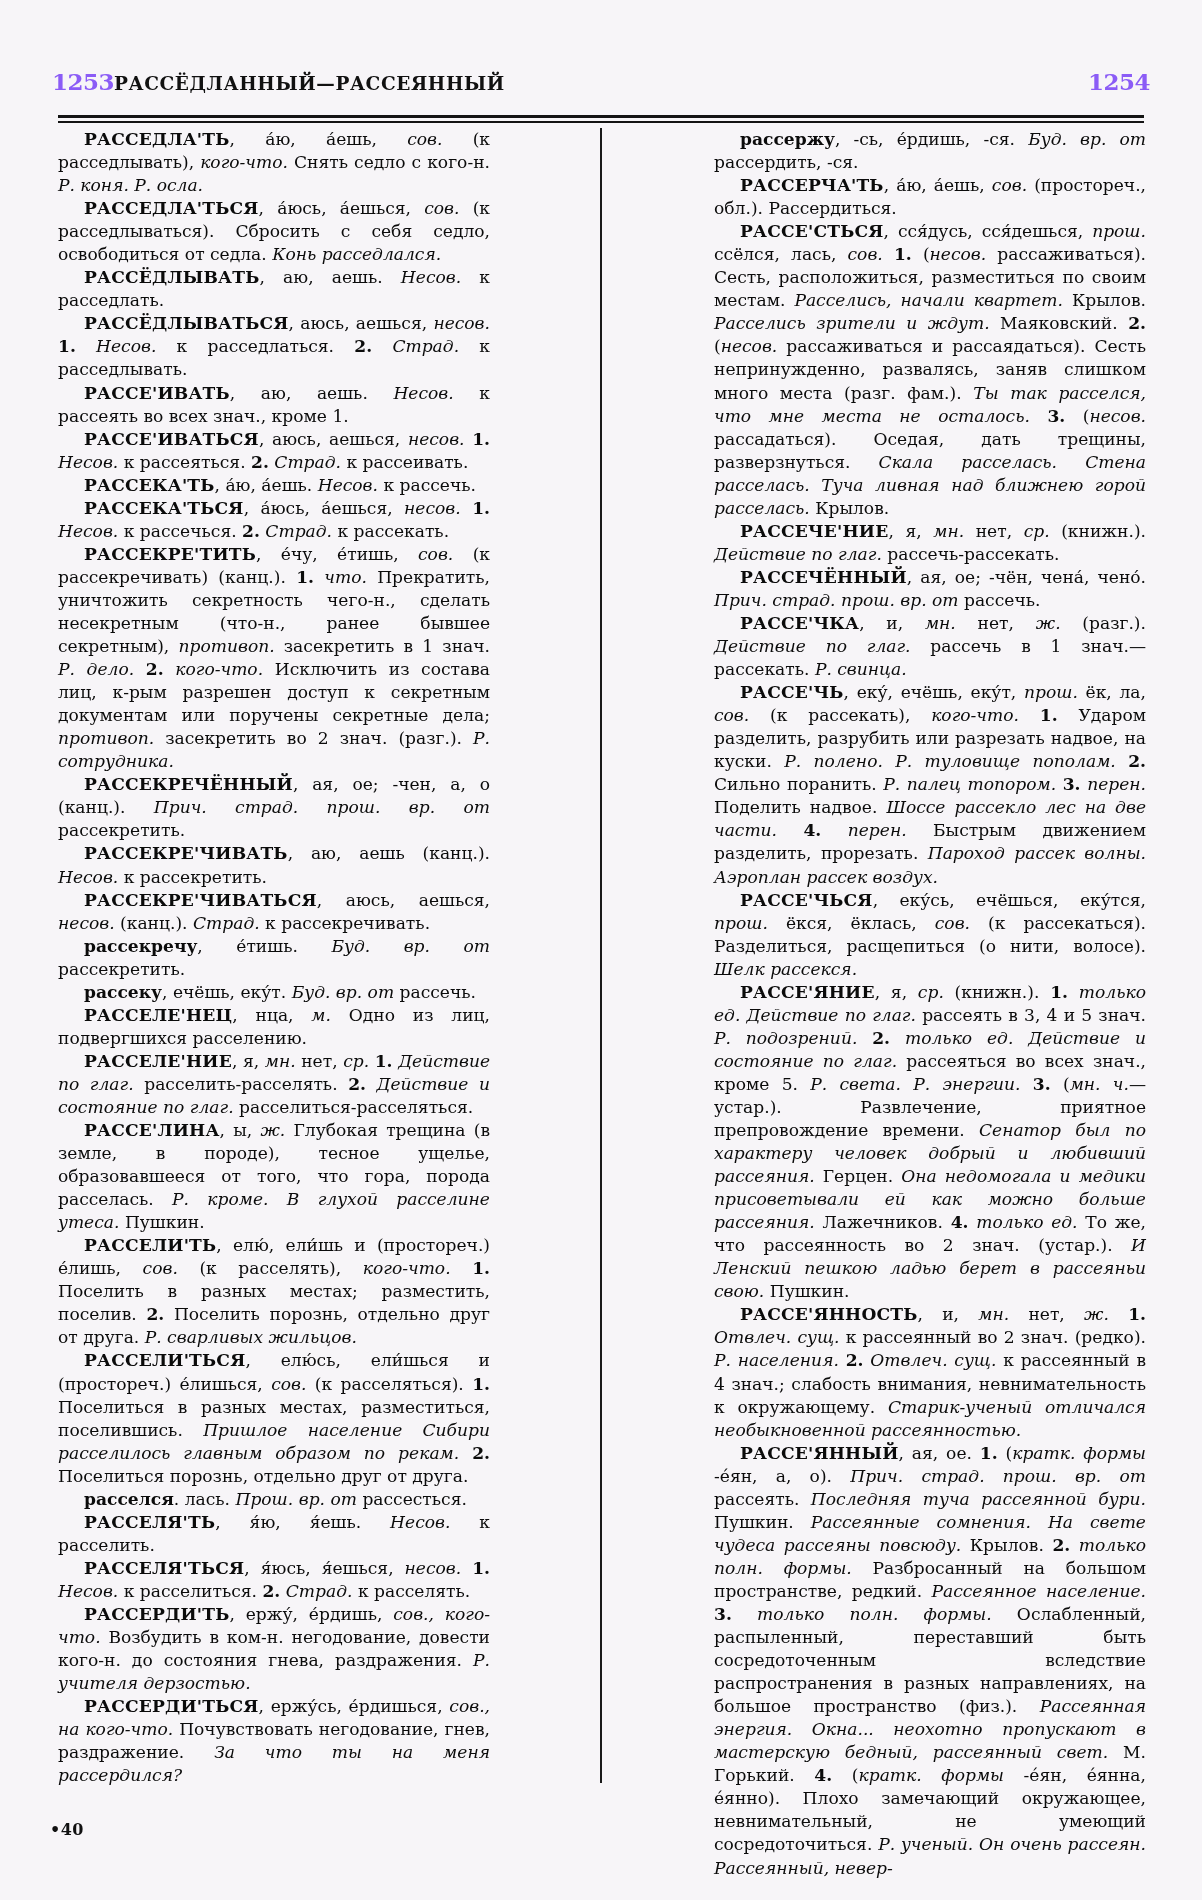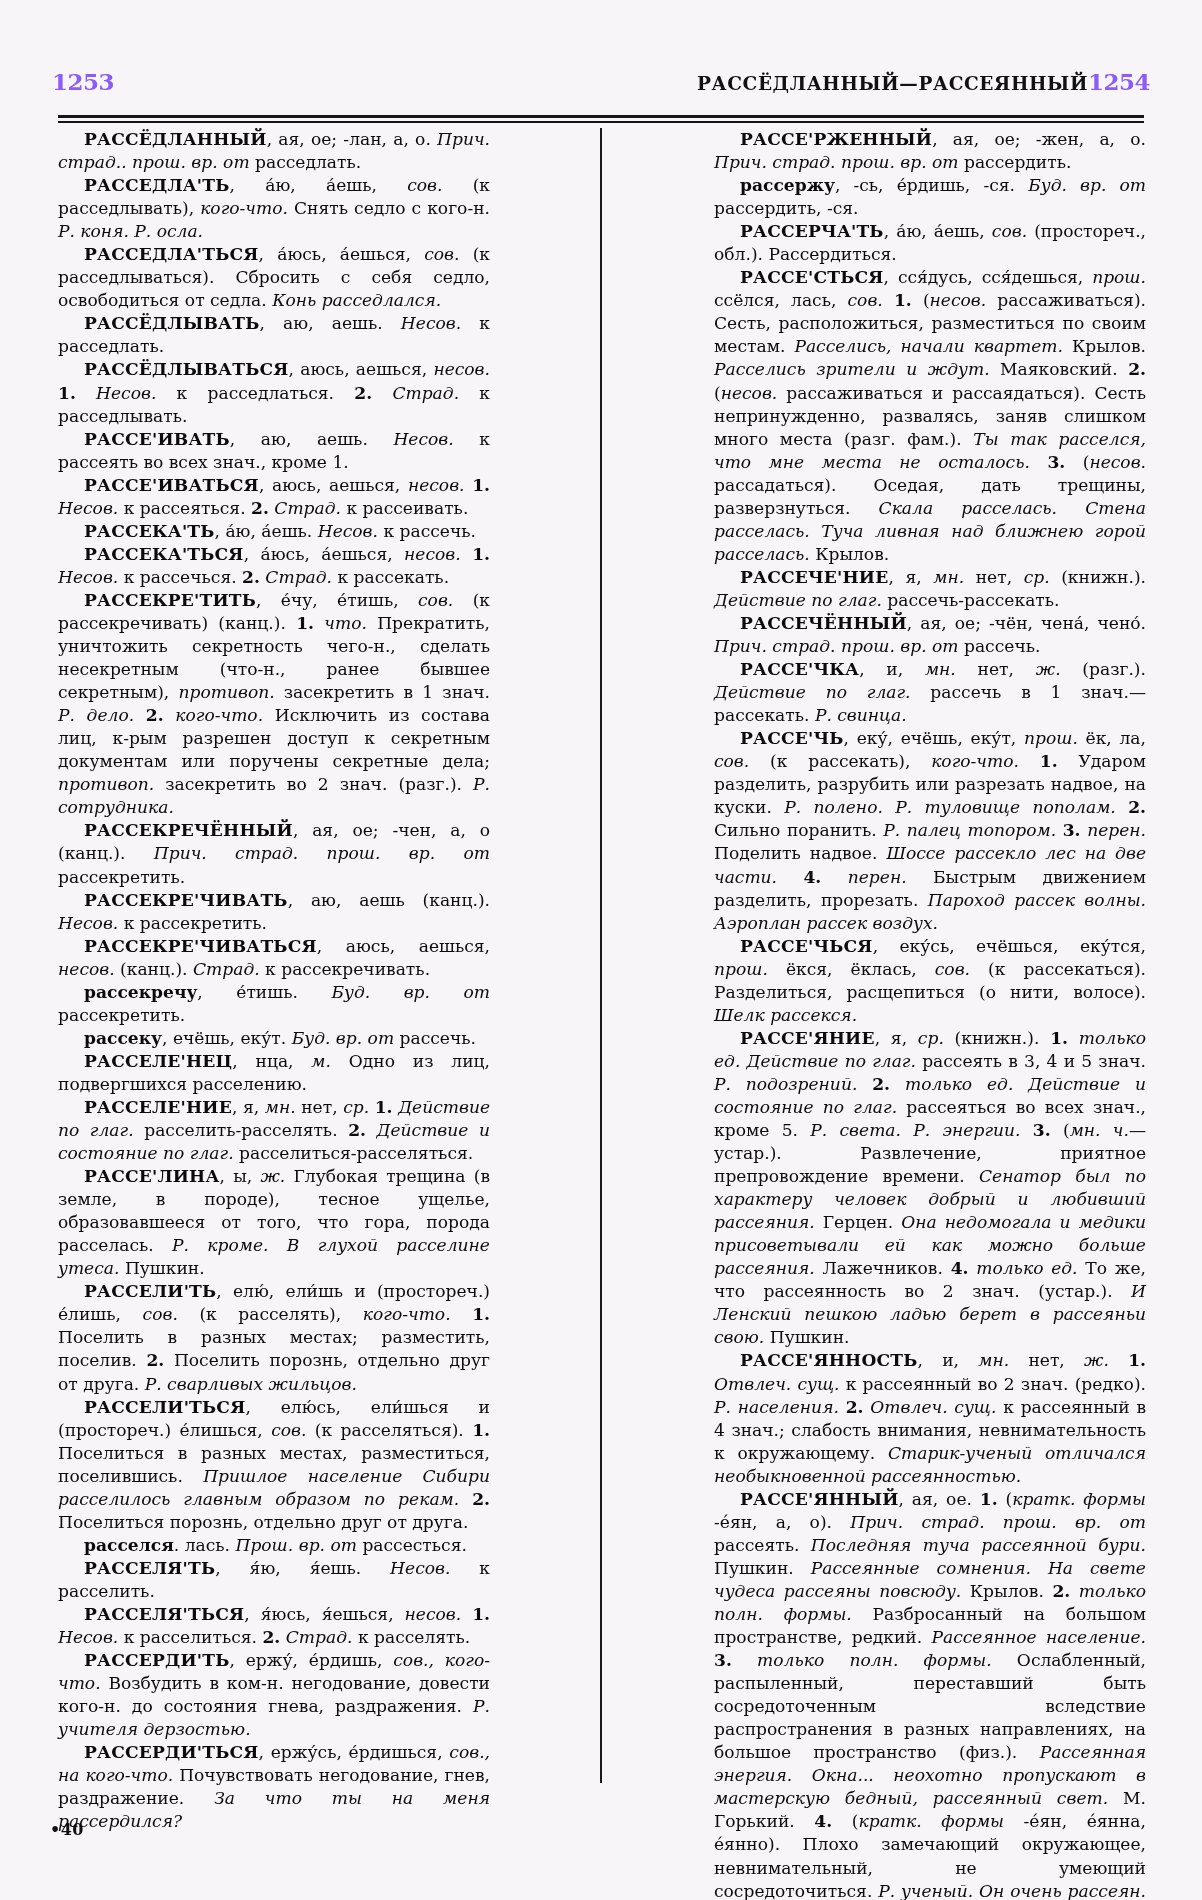--- a/index.html
+++ b/index.html
@@ -39,21 +39,21 @@
     font-size: 23px;
     letter-spacing: -0.5px;
     color: #8b5cf6;
   }
   .runhead {
     font-family: "DejaVu Serif", "Liberation Serif", serif;
     font-weight: 700;
     font-size: 18.5px;
     letter-spacing: 0.6px;
     color: #111;
-    text-align: right;
+    text-align: left;
     flex: 1;
   }
   
   .rule-wrap {
     position: absolute;
     left: 58px;
     top: 115px;
     width: 1086px;
   }
   .rule-thick {
@@ -132,21 +132,20 @@
   <div class="rule-wrap">
     <div class="rule-thick"></div>
     <div class="rule-gap"></div>
     <div class="rule-thin"></div>
   </div>
 
   <div class="divider"></div>
 
   <div class="columns">
     <div class="col" id="col-left">
-        <p><span class="hw">РАССЁДЛАННЫЙ</span><span>, ая, ое; -лан, а, о. <i>Прич. страд.. прош. вр. от</i> расседлать.</span></p>
         <p><span class="hw">РАССЕДЛА'ТЬ</span><span>, а́ю, а́ешь, <i>сов.</i> (к расседлывать), <i>кого-что.</i> Снять седло с кого-н. <i>Р. коня. Р. осла.</i></span></p>
         <p><span class="hw">РАССЕДЛА'ТЬСЯ</span><span>, а́юсь, а́ешься, <i>сов.</i> (к расседлываться). Сбросить с себя седло, освободиться от седла. <i>Конь расседлался.</i></span></p>
         <p><span class="hw">РАССЁДЛЫВАТЬ</span><span>, аю, аешь. <i>Несов.</i> к расседлать.</span></p>
         <p><span class="hw">РАССЁДЛЫВАТЬСЯ</span><span>, аюсь, аешься, <i>несов.</i> <b>1.</b> <i>Несов.</i> к расседлаться. <b>2.</b> <i>Страд.</i> к расседлывать.</span></p>
         <p><span class="hw">РАССЕ'ИВАТЬ</span><span>, аю, аешь. <i>Несов.</i> к рассеять во всех знач., кроме 1.</span></p>
         <p><span class="hw">РАССЕ'ИВАТЬСЯ</span><span>, аюсь, аешься, <i>несов.</i> <b>1.</b> <i>Несов.</i> к рассеяться. <b>2.</b> <i>Страд.</i> к рассеивать.</span></p>
         <p><span class="hw">РАССЕКА'ТЬ</span><span>, а́ю, а́ешь. <i>Несов.</i> к рассечь.</span></p>
         <p><span class="hw">РАССЕКА'ТЬСЯ</span><span>, а́юсь, а́ешься, <i>несов.</i> <b>1.</b> <i>Несов.</i> к рассечься. <b>2.</b> <i>Страд.</i> к рассекать.</span></p>
         <p><span class="hw">РАССЕКРЕ'ТИТЬ</span><span>, е́чу, е́тишь, <i>сов.</i> (к рассекречивать) (канц.). <b>1.</b> <i>что.</i> Прекратить, уничтожить секретность чего-н., сделать несекретным (что-н., ранее бывшее секретным), <i>противоп.</i> засекретить в 1 знач. <i>Р. дело.</i> <b>2.</b> <i>кого-что.</i> Исключить из состава лиц, к-рым разрешен доступ к секретным документам или поручены секретные дела; <i>противоп.</i> засекретить во 2 знач. (разг.). <i>Р. сотрудника.</i></span></p>
         <p><span class="hw">РАССЕКРЕЧЁННЫЙ</span><span>, ая, ое; -чен, а, о (канц.). <i>Прич. страд. прош. вр. от</i> рассекретить.</span></p>
@@ -159,21 +158,20 @@
         <p><span class="hw">РАССЕ'ЛИНА</span><span>, ы, <i>ж.</i> Глубокая трещина (в земле, в породе), тесное ущелье, образовавшееся от того, что гора, порода расселась. <i>Р. кроме. В глухой расселине утеса.</i> Пушкин.</span></p>
         <p><span class="hw">РАССЕЛИ'ТЬ</span><span>, елю́, ели́шь и (простореч.) е́лишь, <i>сов.</i> (к расселять), <i>кого-что.</i> <b>1.</b> Поселить в разных местах; разместить, поселив. <b>2.</b> Поселить порознь, отдельно друг от друга. <i>Р. сварливых жильцов.</i></span></p>
         <p><span class="hw">РАССЕЛИ'ТЬСЯ</span><span>, елю́сь, ели́шься и (простореч.) е́лишься, <i>сов.</i> (к расселяться). <b>1.</b> Поселиться в разных местах, разместиться, поселившись. <i>Пришлое население Сибири расселилось главным образом по рекам.</i> <b>2.</b> Поселиться порознь, отдельно друг от друга.</span></p>
         <p><span class="hw-sm">расселся</span><span>. лась. <i>Прош. вр. от</i> рассесться.</span></p>
         <p><span class="hw">РАССЕЛЯ'ТЬ</span><span>, я́ю, я́ешь. <i>Несов.</i> к расселить.</span></p>
         <p><span class="hw">РАССЕЛЯ'ТЬСЯ</span><span>, я́юсь, я́ешься, <i>несов.</i> <b>1.</b> <i>Несов.</i> к расселиться. <b>2.</b> <i>Страд.</i> к расселять.</span></p>
         <p><span class="hw">РАССЕРДИ'ТЬ</span><span>, ержу́, е́рдишь, <i>сов., кого-что.</i> Возбудить в ком-н. негодование, довести кого-н. до состояния гнева, раздражения. <i>Р. учителя дерзостью.</i></span></p>
         <p><span class="hw">РАССЕРДИ'ТЬСЯ</span><span>, ержу́сь, е́рдишься, <i>сов., на кого-что.</i> Почувствовать негодование, гнев, раздражение. <i>За что ты на меня рассердился?</i></span></p>
       </div>
     <div class="col" id="col-right">
-        <p><span class="hw">РАССЕ'РЖЕННЫЙ</span><span>, ая, ое; -жен, а, о. <i>Прич. страд. прош. вр. от</i> рассердить.</span></p>
         <p><span class="hw-sm">рассержу</span><span>, -сь, е́рдишь, -ся. <i>Буд. вр. от</i> рассердить, -ся.</span></p>
         <p><span class="hw">РАССЕРЧА'ТЬ</span><span>, а́ю, а́ешь, <i>сов.</i> (простореч., обл.). Рассердиться.</span></p>
         <p><span class="hw">РАССЕ'СТЬСЯ</span><span>, сся́дусь, сся́дешься, <i>прош.</i> ссёлся, лась, <i>сов.</i> <b>1.</b> (<i>несов.</i> рассаживаться). Сесть, расположиться, разместиться по своим местам. <i>Расселись, начали квартет.</i> Крылов. <i>Расселись зрители и ждут.</i> Маяковский. <b>2.</b> (<i>несов.</i> рассаживаться и рассаядаться). Сесть непринужденно, развалясь, заняв слишком много места (разг. фам.). <i>Ты так расселся, что мне места не осталось.</i> <b>3.</b> (<i>несов.</i> рассадаться). Оседая, дать трещины, разверзнуться. <i>Скала расселась. Стена расселась. Туча ливная над ближнею горой расселась.</i> Крылов.</span></p>
         <p><span class="hw">РАССЕЧЕ'НИЕ</span><span>, я, <i>мн.</i> нет, <i>ср.</i> (книжн.). <i>Действие по глаг.</i> рассечь-рассекать.</span></p>
         <p><span class="hw">РАССЕЧЁННЫЙ</span><span>, ая, ое; -чён, чена́, чено́. <i>Прич. страд. прош. вр. от</i> рассечь.</span></p>
         <p><span class="hw">РАССЕ'ЧКА</span><span>, и, <i>мн.</i> нет, <i>ж.</i> (разг.). <i>Действие по глаг.</i> рассечь в 1 знач.—рассекать. <i>Р. свинца.</i></span></p>
         <p><span class="hw">РАССЕ'ЧЬ</span><span>, еку́, ечёшь, еку́т, <i>прош.</i> ёк, ла, <i>сов.</i> (к рассекать), <i>кого-что.</i> <b>1.</b> Ударом разделить, разрубить или разрезать надвое, на куски. <i>Р. полено. Р. туловище пополам.</i> <b>2.</b> Сильно поранить. <i>Р. палец топором.</i> <b>3.</b> <i>перен.</i> Поделить надвое. <i>Шоссе рассекло лес на две части.</i> <b>4.</b> <i>перен.</i> Быстрым движением разделить, прорезать. <i>Пароход рассек волны. Аэроплан рассек воздух.</i></span></p>
         <p><span class="hw">РАССЕ'ЧЬСЯ</span><span>, еку́сь, ечёшься, еку́тся, <i>прош.</i> ёкся, ёклась, <i>сов.</i> (к рассекаться). Разделиться, расщепиться (о нити, волосе). <i>Шелк рассекся.</i></span></p>
         <p><span class="hw">РАССЕ'ЯНИЕ</span><span>, я, <i>ср.</i> (книжн.). <b>1.</b> <i>только ед. Действие по глаг.</i> рассеять в 3, 4 и 5 знач. <i>Р. подозрений.</i> <b>2.</b> <i>только ед. Действие и состояние по глаг.</i> рассеяться во всех знач., кроме 5. <i>Р. света. Р. энергии.</i> <b>3.</b> (<i>мн. ч.</i>—устар.). Развлечение, приятное препровождение времени. <i>Сенатор был по характеру человек добрый и любивший рассеяния.</i> Герцен. <i>Она недомогала и медики присоветывали ей как можно больше рассеяния.</i> Лажечников. <b>4.</b> <i>только ед.</i> То же, что рассеянность во 2 знач. (устар.). <i>И Ленский пешкою ладью берет в рассеяньи свою.</i> Пушкин.</span></p>
         <p><span class="hw">РАССЕ'ЯННОСТЬ</span><span>, и, <i>мн.</i> нет, <i>ж.</i> <b>1.</b> <i>Отвлеч. сущ.</i> к рассеянный во 2 знач. (редко). <i>Р. населения.</i> <b>2.</b> <i>Отвлеч. сущ.</i> к рассеянный в 4 знач.; слабость внимания, невнимательность к окружающему. <i>Старик-ученый отличался необыкновенной рассеянностью.</i></span></p>

